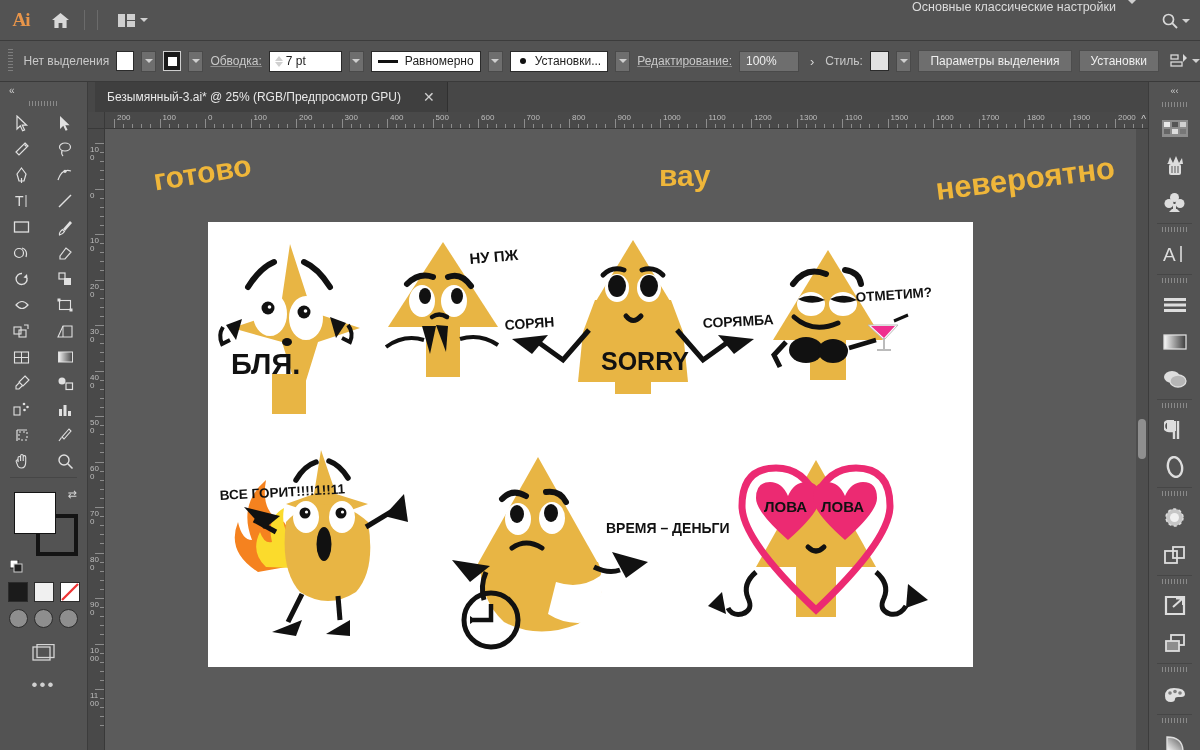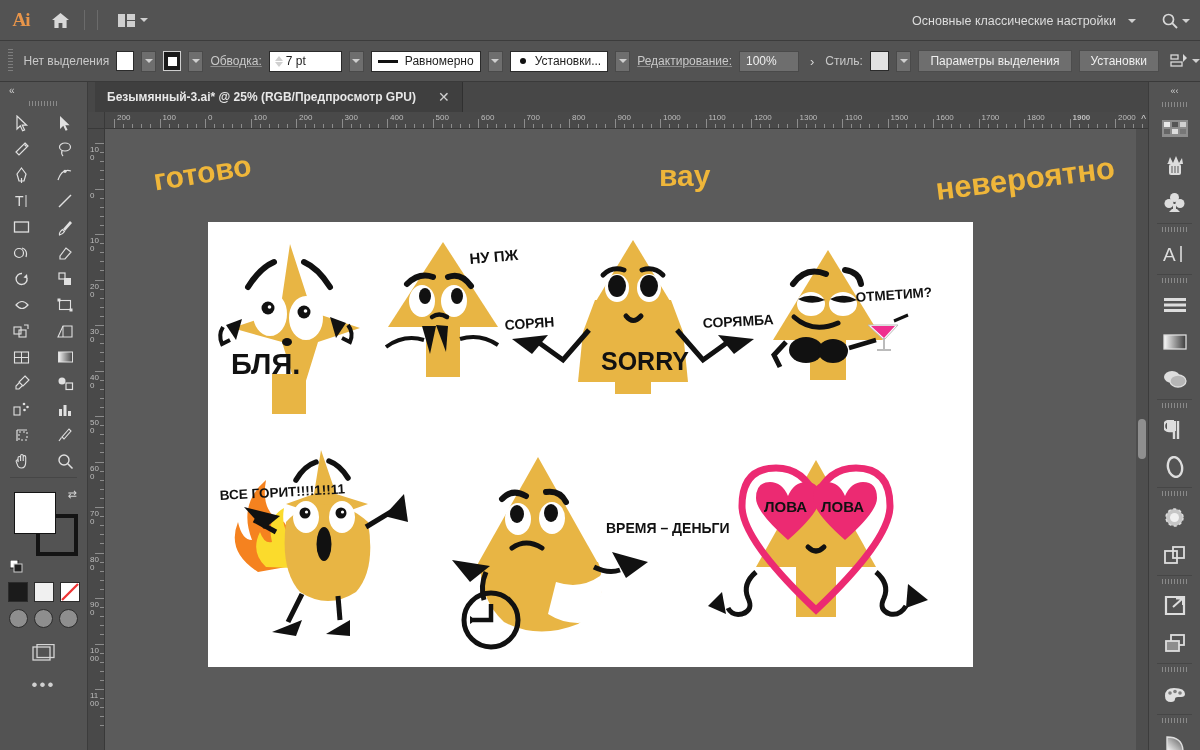--- a/index.html
+++ b/index.html
@@ -34,21 +34,21 @@
     padding:4px 10px; font-size:12.5px; color:#dcdcdc; cursor:default; white-space:nowrap;
   }
   .arrange-btn { display:flex; align-items:center; gap:5px; padding:4px 6px; margin-left:8px; }
   .arrange-glyph { width:17px; height:13px; position:relative; }
   .arrange-glyph i { position:absolute; background:#cfcfcf; display:block; }
   .chev {
     width:0;height:0;border-left:4px solid transparent;border-right:4px solid transparent;
     border-top:4.5px solid #cfcfcf;
   }
   .workspace-label {
-    position:absolute; right:64px; top:0; height:41px; display:flex; align-items:center; gap:12px;
+    position:absolute; right:64px; top:0; height:41px; display:flex; gap:12px;
     font-size:12.5px; color:#dcdcdc;
   }
   .search-zone {
     position:absolute; right:10px; top:0; height:41px; display:flex; align-items:center; gap:3px;
   }
 
   
   .controlbar {
     position:absolute; top:41px; left:0; width:1200px; height:41px;
     background:#535353; border-bottom:1px solid #3a3a3a;
@@ -87,21 +87,21 @@
   
   .tabbar {
     position:absolute; top:82px; left:88px; width:1112px; height:30px;
     background:#474747;
   }
   .doc-tab {
     position:absolute; left:7px; top:0; height:30px; background:#3f3f3f;
     display:flex; align-items:center; padding:0 12px; gap:22px;
     border-right:1px solid #303030;
   }
-  .doc-tab .title { font-size:12px; font-weight:bold; color:#e8e8e8; white-space:nowrap;}
+  .doc-tab .title { font-size:12px; font-weight:normal; color:#e8e8e8; white-space:nowrap;}
   .doc-tab .x { color:#cfcfcf; font-size:14px; line-height:1; }
 
   
   .toolbar {
     position:absolute; top:82px; left:0; width:88px; height:668px; background:#535353;
     border-right:1px solid #3c3c3c;
   }
   .tb-collapse { height:17px; display:flex; align-items:center; justify-content:flex-start;
      padding-left:9px; color:#cfcfcf; font-size:10px; }
   .tb-grip { width:30px;height:5px;margin:2px auto 4px;
@@ -642,21 +642,21 @@
         <div class="rtick" style="left: 908.7px; height: 4px;"></div>
         <div class="rtick" style="left: 917.8px; height: 4px;"></div>
         <div class="rtick" style="left: 926.9px; height: 4px;"></div>
         <div class="rtick" style="left: 936px; height: 9px;"></div>
         <div class="rlab" style="left: 939px;">1800</div>
         <div class="rtick" style="left: 945.1px; height: 4px;"></div>
         <div class="rtick" style="left: 954.2px; height: 4px;"></div>
         <div class="rtick" style="left: 963.3px; height: 4px;"></div>
         <div class="rtick" style="left: 972.4px; height: 4px;"></div>
         <div class="rtick" style="left: 981.5px; height: 9px;"></div>
-        <div class="rlab" style="left: 984.5px; font-weight: bold;">1900</div>
+        <div class="rlab" style="left: 984.5px;">1900</div>
         <div class="rtick" style="left: 990.6px; height: 4px;"></div>
         <div class="rtick" style="left: 999.7px; height: 4px;"></div>
         <div class="rtick" style="left: 1008.8px; height: 4px;"></div>
         <div class="rtick" style="left: 1017.9px; height: 4px;"></div>
         <div class="rtick" style="left: 1027px; height: 9px;"></div>
         <div class="rlab" style="left: 1030px;">2000</div>
         <div class="rtick" style="left: 1036.1px; height: 4px;"></div>
         <div class="rtick" style="left: 1045.2px; height: 4px;"></div>
         <div class="rtick" style="left: 1054.3px; height: 4px;"></div>
       </div>

